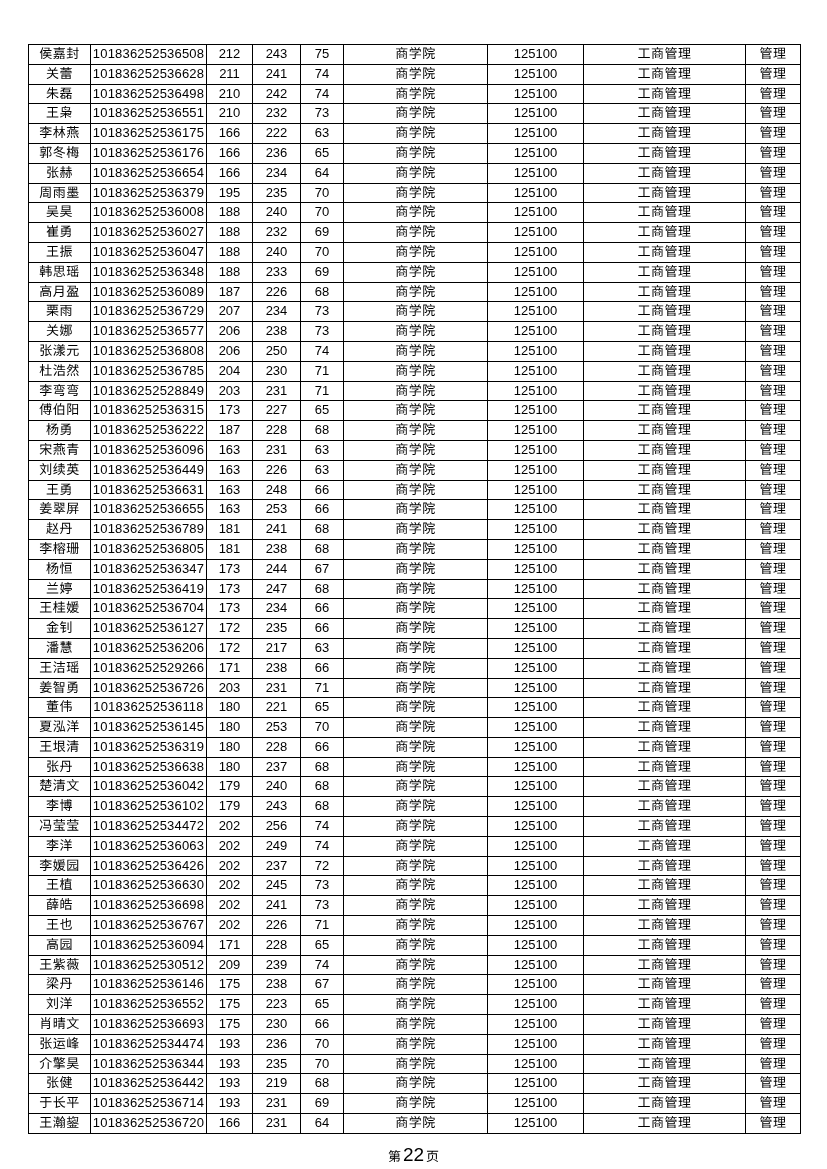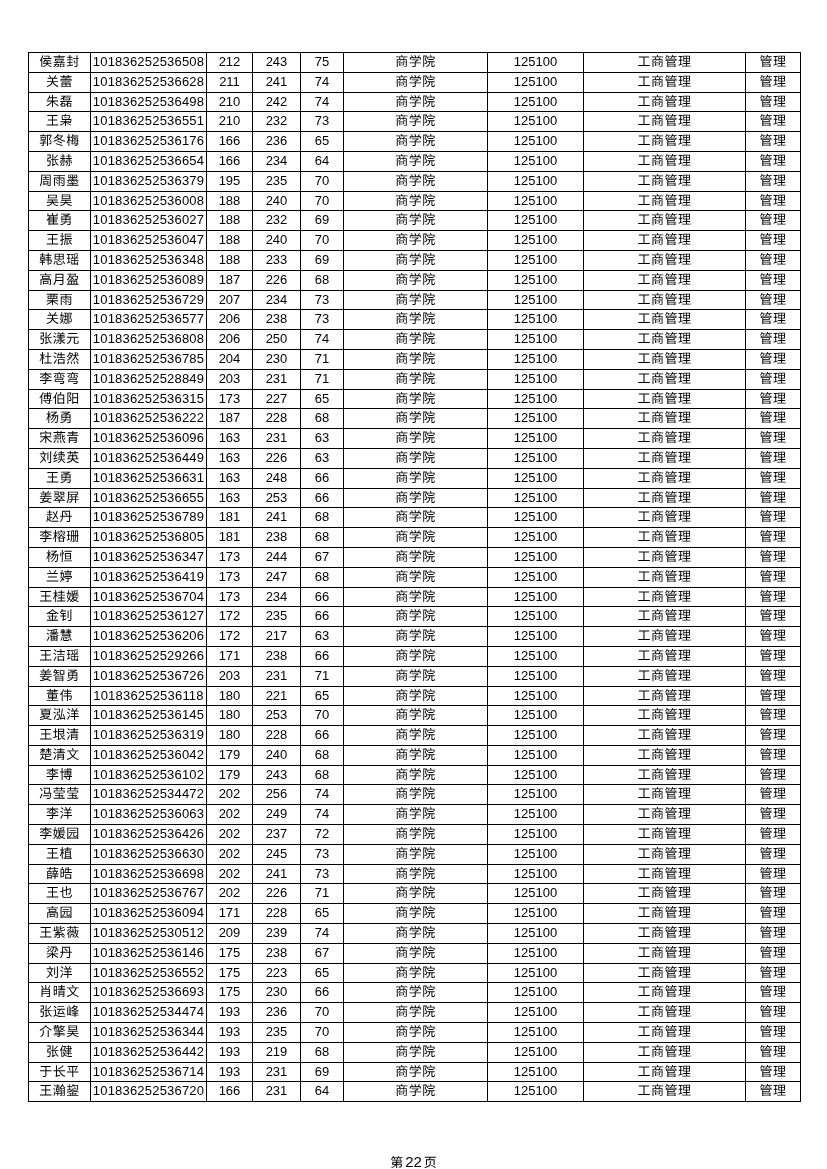--- a/index.html
+++ b/index.html
@@ -12,21 +12,21 @@
     width: 827px;
     height: 1169px;
     font-family: "Liberation Serif", "DejaVu Serif", serif;
     color: #000000;
     position: relative;
     overflow: hidden;
   }
   .page {
     position: absolute;
     left: 0;
-    top: 16px;
+    top: 8px;
     width: 827px;
     height: 1150px;
   }
   .table-wrap {
     position: absolute;
     left: 28px;
     top: 36px;
     width: 772px;
   }
   table.roster {
@@ -82,21 +82,21 @@
     position: absolute;
     left: 0;
     top: 1136px;
     width: 827px;
     text-align: center;
     font-size: 13px;
     font-family: "Liberation Serif", "DejaVu Serif", serif;
   }
   .footer .pg-num {
     font-family: "Liberation Sans", "DejaVu Sans", sans-serif;
-    font-size: 15px;
+    font-size: 19px;
     padding: 0 2px;
   }
 </style>
 </head>
 <body>
 
 <div class="page">
 
   <div class="table-wrap">
     <table class="roster">
@@ -150,20 +150,31 @@
             <td class="idnum">101836252536551</td>
             <td class="score">210</td>
             <td class="score">232</td>
             <td class="score">73</td>
             <td class="college">商学院</td>
             <td class="code">125100</td>
             <td class="major">工商管理</td>
             <td class="category">管理</td>
           </tr>
           <tr>
+            <td class="name">李林燕</td>
+            <td class="idnum">101836252536175</td>
+            <td class="score">166</td>
+            <td class="score">222</td>
+            <td class="score">63</td>
+            <td class="college">商学院</td>
+            <td class="code">125100</td>
+            <td class="major">工商管理</td>
+            <td class="category">管理</td>
+          </tr>
+          <tr>
             <td class="name">郭冬梅</td>
             <td class="idnum">101836252536176</td>
             <td class="score">166</td>
             <td class="score">236</td>
             <td class="score">65</td>
             <td class="college">商学院</td>
             <td class="code">125100</td>
             <td class="major">工商管理</td>
             <td class="category">管理</td>
           </tr>
@@ -485,20 +496,31 @@
             <td class="code">125100</td>
             <td class="major">工商管理</td>
             <td class="category">管理</td>
           </tr>
           <tr>
             <td class="name">王垠清</td>
             <td class="idnum">101836252536319</td>
             <td class="score">180</td>
             <td class="score">228</td>
             <td class="score">66</td>
+            <td class="college">商学院</td>
+            <td class="code">125100</td>
+            <td class="major">工商管理</td>
+            <td class="category">管理</td>
+          </tr>
+          <tr>
+            <td class="name">张丹</td>
+            <td class="idnum">101836252536638</td>
+            <td class="score">180</td>
+            <td class="score">237</td>
+            <td class="score">68</td>
             <td class="college">商学院</td>
             <td class="code">125100</td>
             <td class="major">工商管理</td>
             <td class="category">管理</td>
           </tr>
           <tr>
             <td class="name">楚清文</td>
             <td class="idnum">101836252536042</td>
             <td class="score">179</td>
             <td class="score">240</td>

